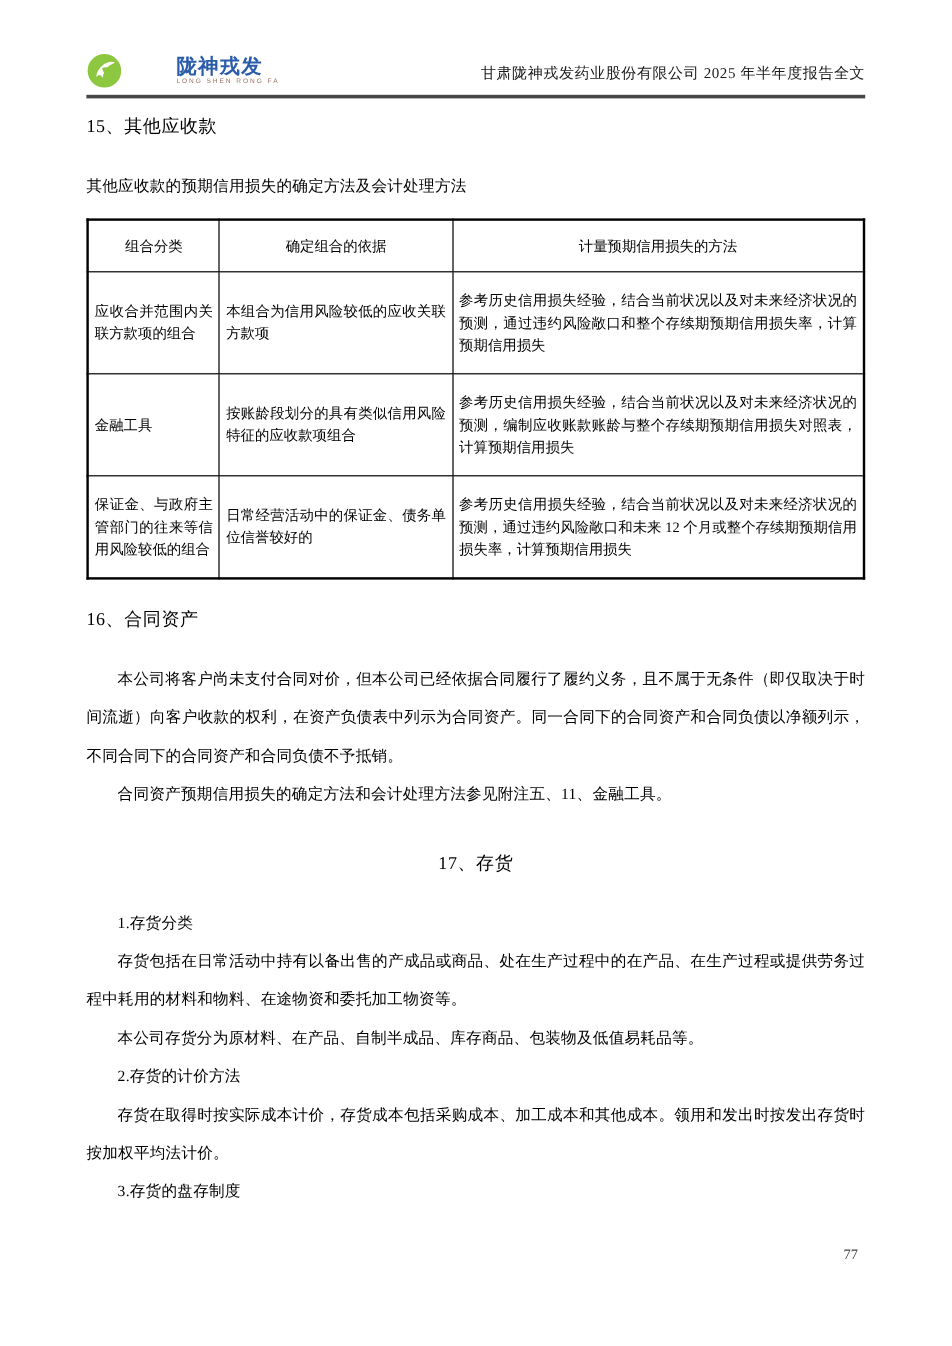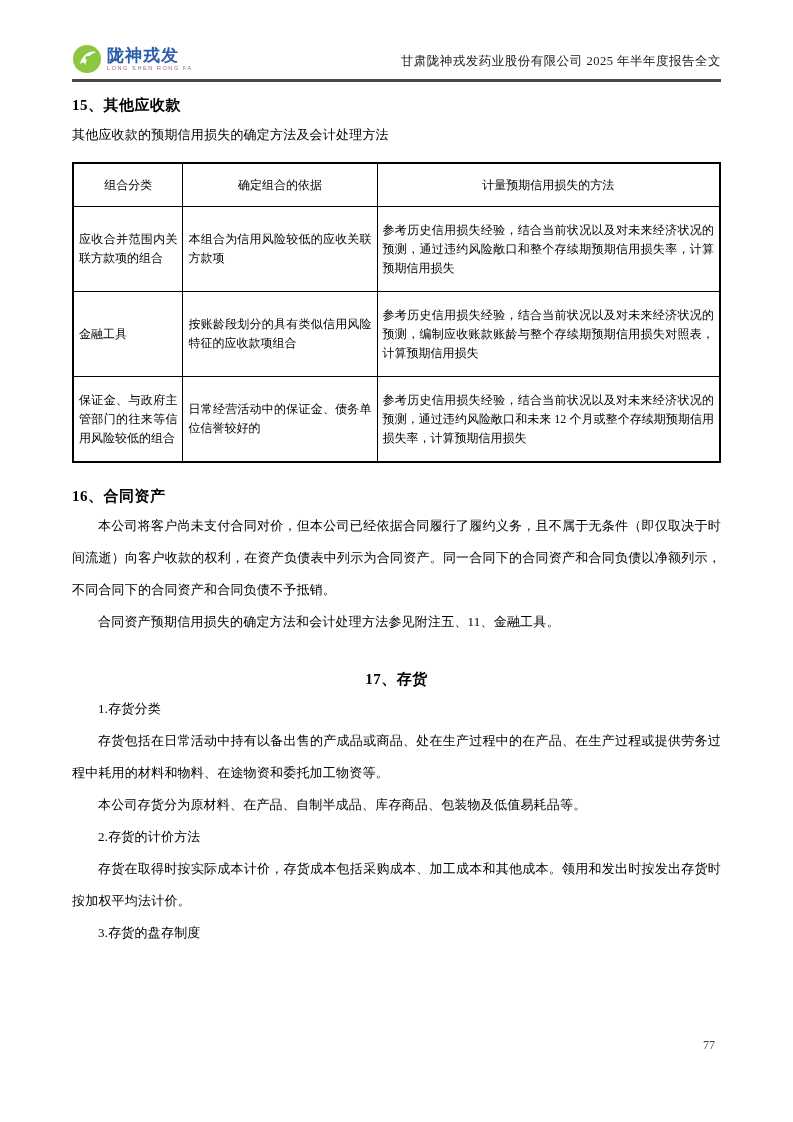--- a/index.html
+++ b/index.html
@@ -5,32 +5,32 @@
   html,body{margin:0;padding:0;}
   body{
     width:793px;height:1122px;position:relative;background:#ffffff;
     font-family:"Liberation Serif","DejaVu Serif",serif;color:#000;
     overflow:hidden;
   }
   .page{padding:44px 72px 0 72px;}
   
   .header{display:flex;justify-content:space-between;align-items:flex-end;}
   .logo{display:flex;align-items:center;gap:5px;}
-  .logo-texts{display:flex;flex-direction:column;line-height:1;}
+  .logo-texts{display:flex;flex-direction:column;line-height:1;margin-left:40px;}
   .logo-cn{font-size:17px;font-weight:bold;color:#2a5caa;letter-spacing:1px;font-family:"Liberation Sans",sans-serif;}
   .logo-en{font-size:5.5px;color:#9a7164;letter-spacing:1.6px;margin-top:2px;font-family:"Liberation Sans",sans-serif;}
   .report-title{font-size:12.5px;color:#1a1a1a;padding-bottom:4px;letter-spacing:0.5px;}
   .header-rule{height:3px;background:#474747;margin-top:5px;}
   
-  .sec-heading{font-size:15px;font-weight:bold;margin:0;letter-spacing:0.5px;}
+  .sec-heading{font-size:15px;font-weight:normal;margin:0;letter-spacing:0.5px;}
   .h15{margin-top:14px;}
   .h16{margin-top:24px;}
   .h17{margin-top:32px;text-align:center;}
   p.body{font-size:13px;line-height:32px;margin:0;text-align:justify;letter-spacing:0.2px;}
-  p.first{margin-top:4px;}
+  p.first{margin-top:24px;}
   .indent{text-indent:2em;}
   
   table.cl-table{
     width:100%;border-collapse:collapse;margin-top:11px;
     font-size:12px;table-layout:fixed;
   }
   table.cl-table{border:2px solid #000;}
   .cl-table th,.cl-table td{
     border:1px solid #000;vertical-align:middle;
     line-height:19px;font-weight:normal;

